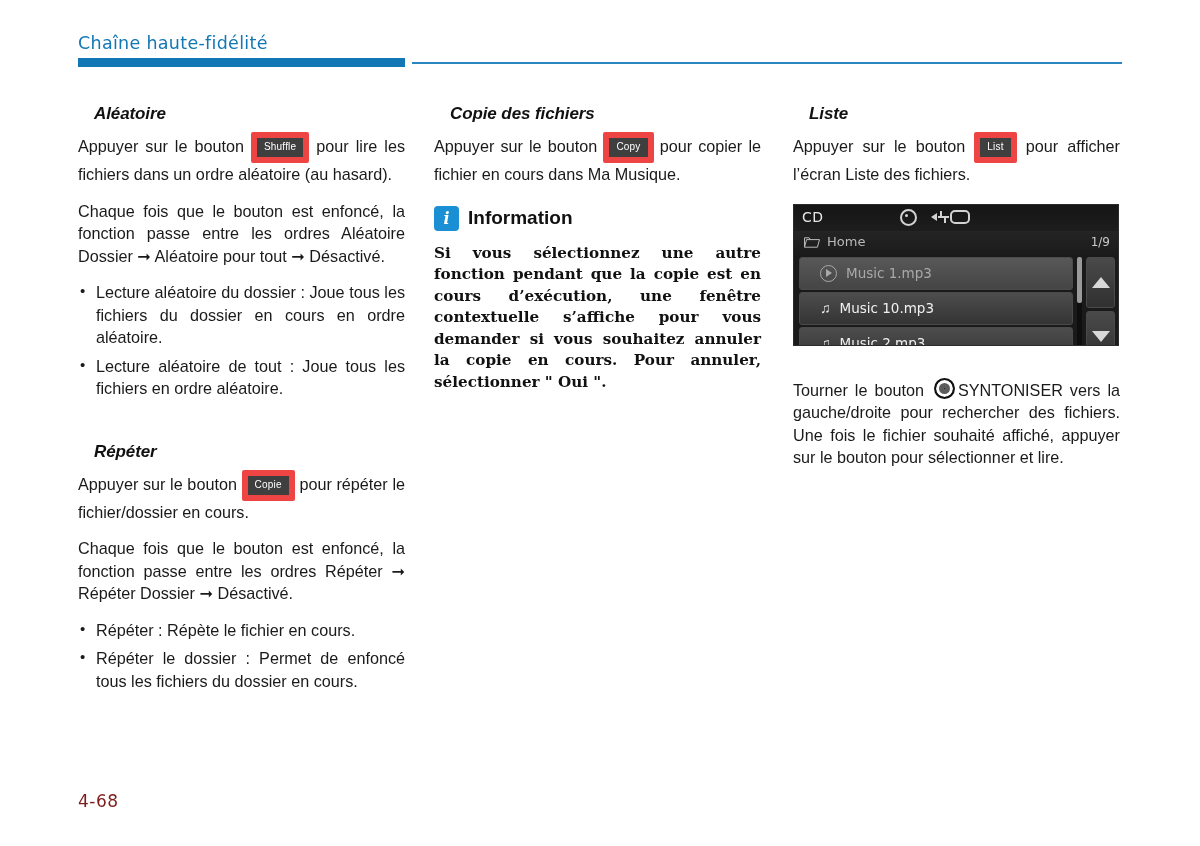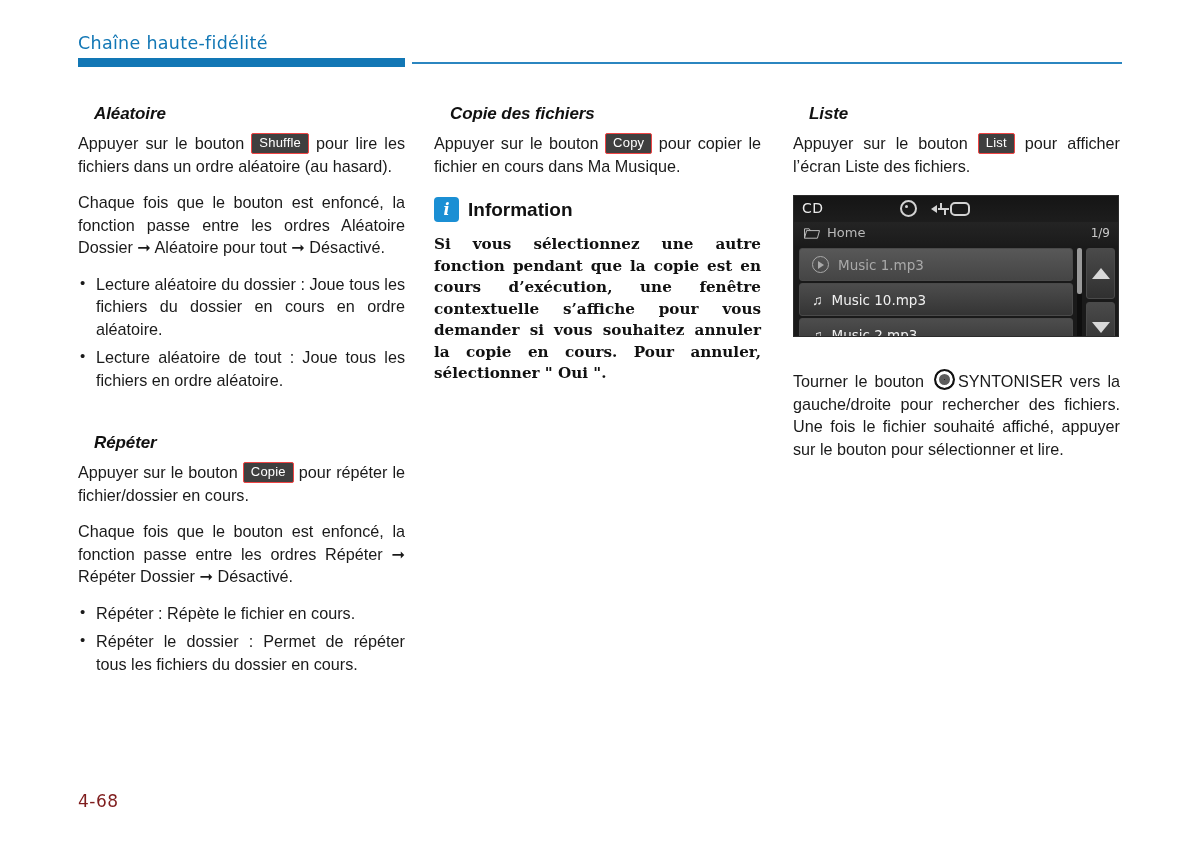--- a/index.html
+++ b/index.html
@@ -106,23 +106,23 @@
     left: 2px;
     top: -1px;
     font-size: 15px;
   }
 
   
   .key-badge {
     display: inline-block;
     background: #3f3f3f;
     color: #ffffff;
-    border: 1px solid #ef4444;
+    border: 6px solid #ef4444;
     border-radius: 2px;
-    font-size: 13px;
+    font-size: 10px;
     line-height: 14px;
     padding: 2px 7px 3px 7px;
     vertical-align: 2px;
     letter-spacing: 0.2px;
     font-family: "Liberation Sans", sans-serif;
     white-space: nowrap;
   }
 
   
   .info-head {
@@ -280,21 +280,21 @@
     width: 274px;
   }
   .hu-row {
     height: 33px;
     margin-bottom: 2px;
     border: 1px solid #4a4a4a;
     border-radius: 3px;
     background: linear-gradient(#4d4d4d, #343434);
     display: flex;
     align-items: center;
-    padding-left: 12px;
+    padding-left: 20px;
     box-sizing: border-box;
   }
   .hu-row.playing {
     background: linear-gradient(#585858, #454545);
   }
   .hu-row-label {
     font-size: 13.5px;
     color: #f0f0f0;
     margin-left: 9px;
     font-family: "DejaVu Sans", sans-serif;
@@ -431,21 +431,21 @@
     </ul>
 
     <h2 class="section-title spaced">Répéter</h2>
 
     <p class="body-text"><span>Appuyer sur le bouton</span> <span class="key-badge">Copie</span> <span>pour répéter le fichier/dossier en cours.</span></p>
 
     <p class="body-text">Chaque fois que le bouton est enfoncé, la fonction passe entre les ordres Répéter ➞ Répéter Dossier ➞ Désactivé.</p>
 
     <ul class="bullets">
       <li>Répéter : Répète le fichier en cours.</li>
-      <li>Répéter le dossier : Permet de répéter tous les fichiers du dossier en cours.</li>
+      <li>Répéter le dossier : Permet de enfoncé tous les fichiers du dossier en cours.</li>
     </ul>
   </div>
 
   <div class="col col-2">
 
     <h2 class="section-title">Copie des fichiers</h2>
 
     <p class="body-text"><span>Appuyer sur le bouton</span> <span class="key-badge">Copy</span> <span>pour copier le fichier en cours dans Ma Musique.</span></p>
 
     <div class="info-head">

